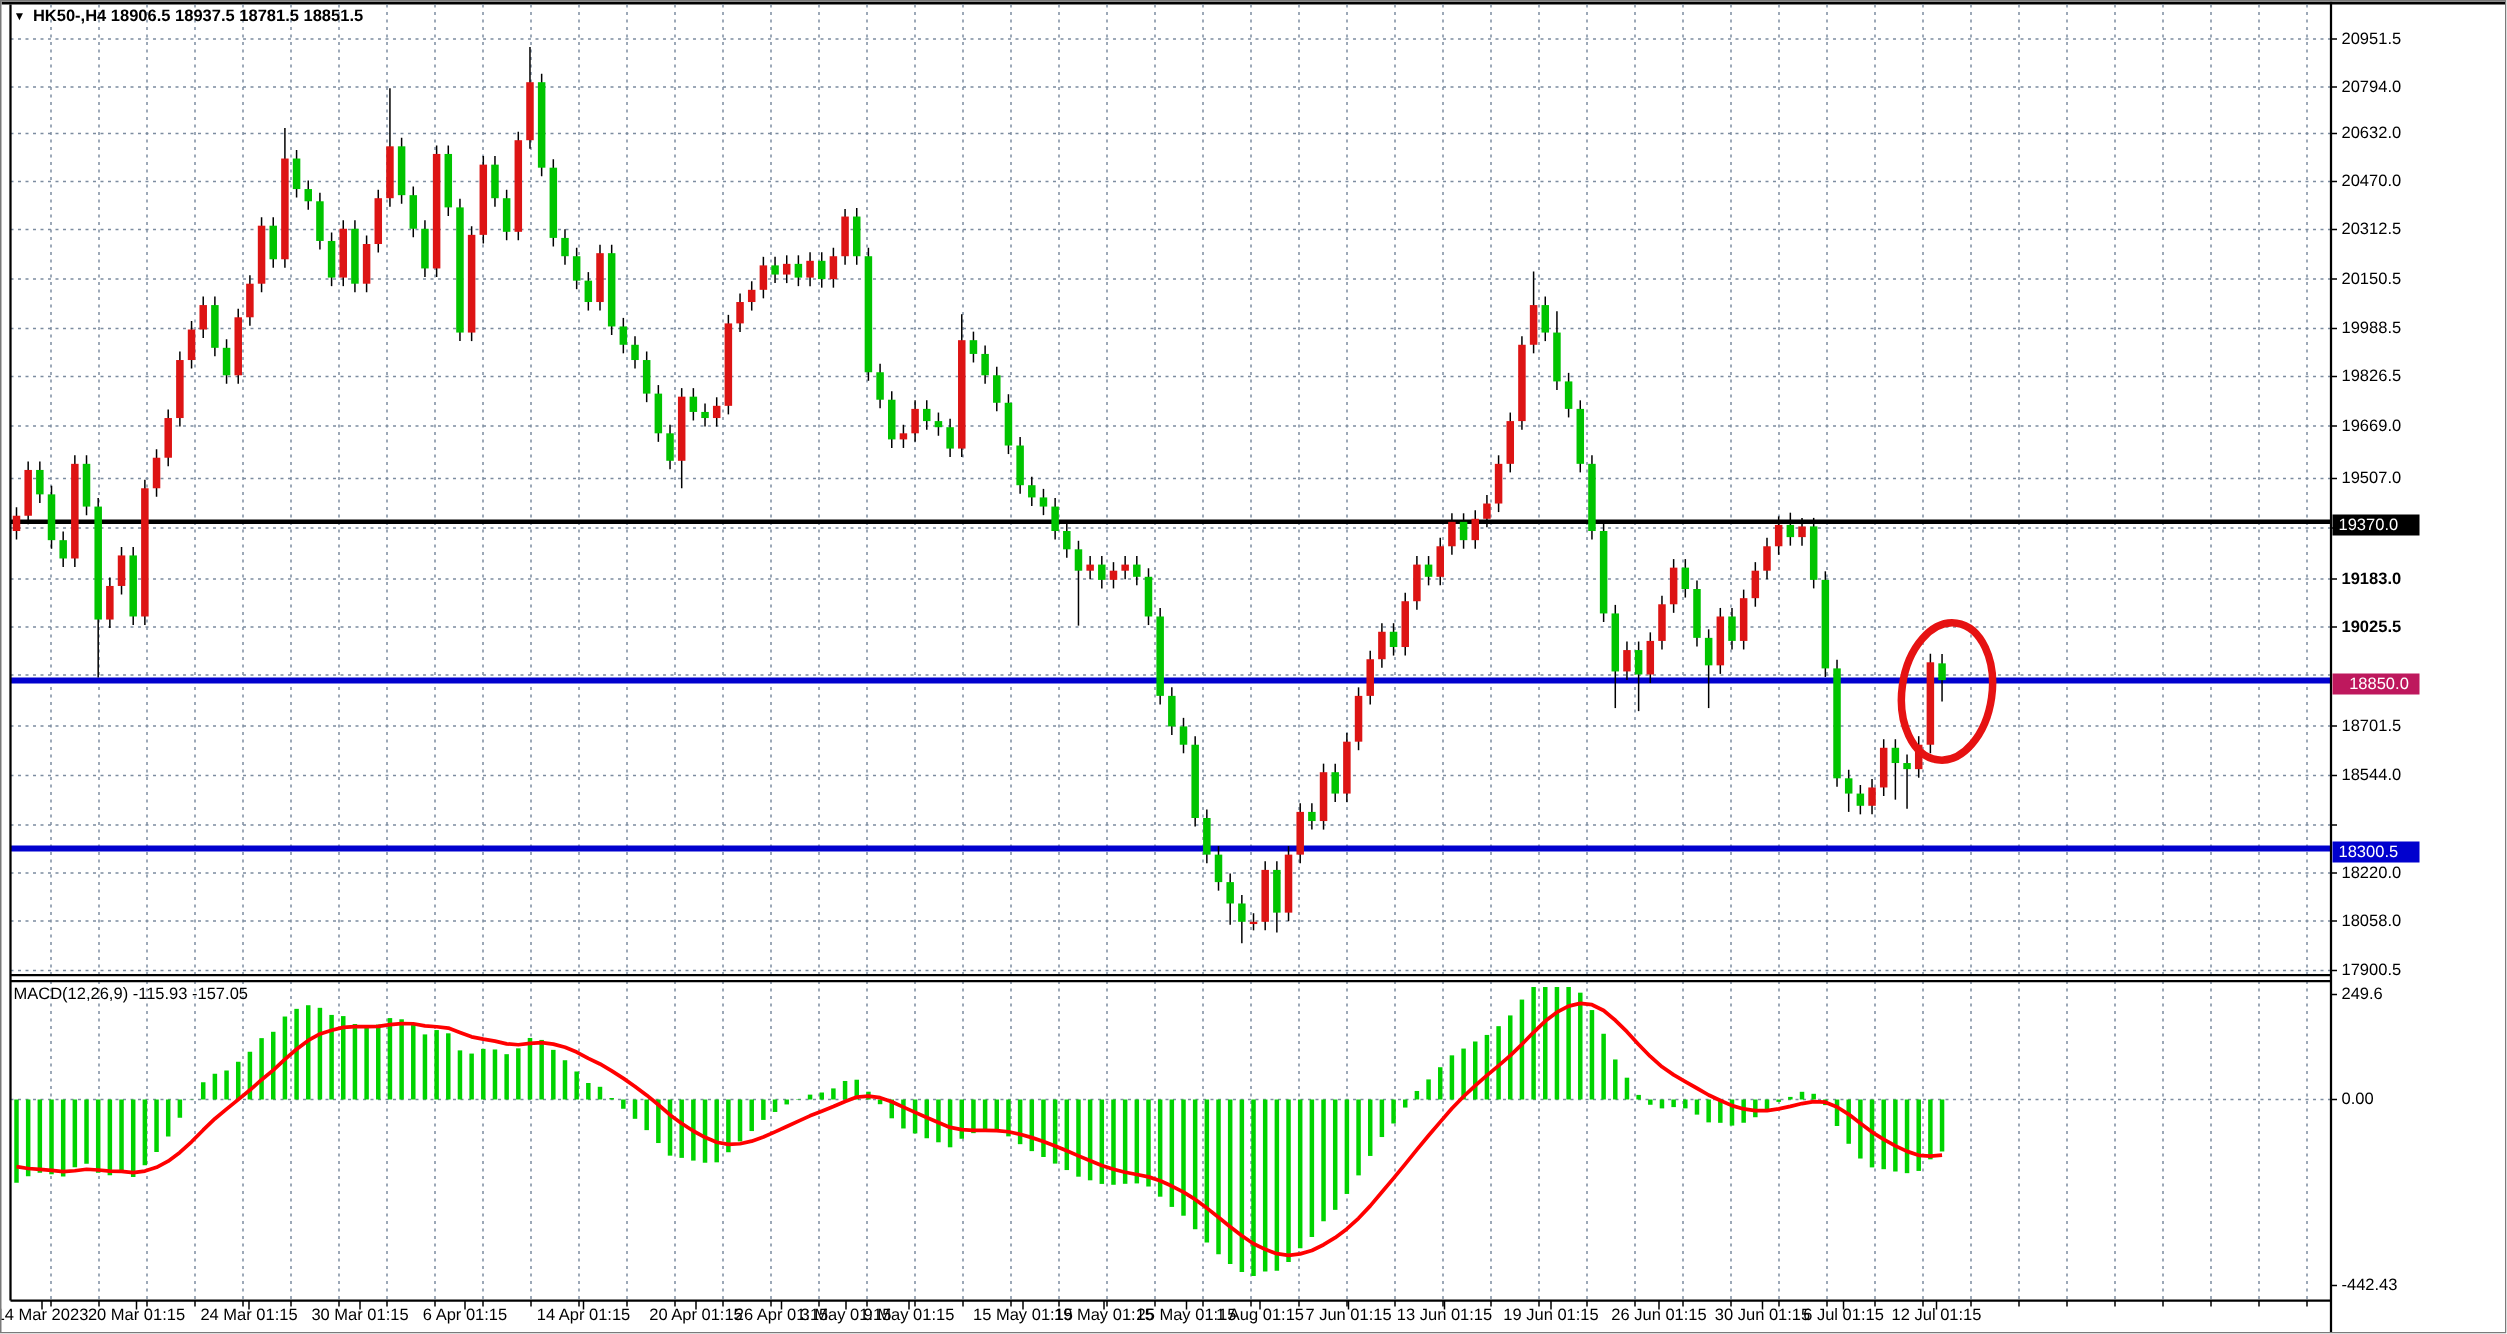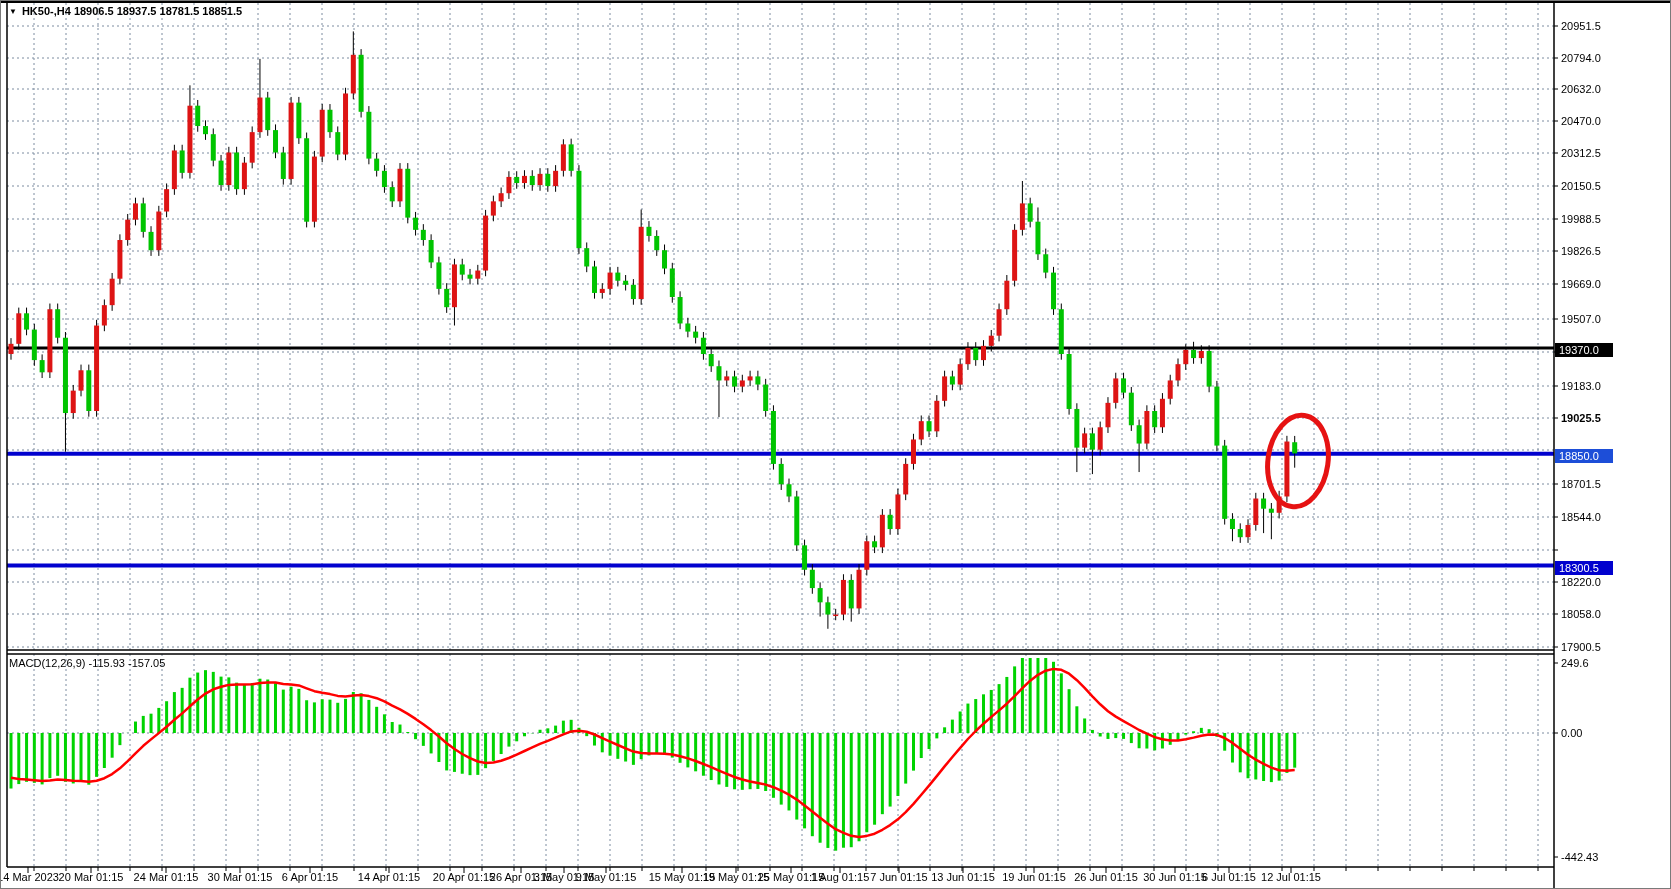--- a/index.html
+++ b/index.html
@@ -764,21 +764,21 @@
       <div class="axlabel" style="left: 1560px; top: 51px;">20794.0</div>
       <div class="axlabel" style="left: 1560px; top: 82px;">20632.0</div>
       <div class="axlabel" style="left: 1560px; top: 114px;">20470.0</div>
       <div class="axlabel" style="left: 1560px; top: 146px;">20312.5</div>
       <div class="axlabel" style="left: 1560px; top: 179px;">20150.5</div>
       <div class="axlabel" style="left: 1560px; top: 212px;">19988.5</div>
       <div class="axlabel" style="left: 1560px; top: 244px;">19826.5</div>
       <div class="axlabel" style="left: 1560px; top: 277px;">19669.0</div>
       <div class="axlabel" style="left: 1560px; top: 312px;">19507.0</div>
       <div class="axlabel" style="left: 1560px; top: 345px;">19345.0</div>
-      <div class="axlabel" style="left: 1560px; top: 379px;">19183.0</div>
+      <div class="axlabel" style="left: 1560px; top: 379px; font-weight: bold;">19183.0</div>
       <div class="axlabel" style="left: 1560px; top: 411px; font-weight: bold;">19025.5</div>
       <div class="axlabel" style="left: 1560px; top: 477px;">18701.5</div>
       <div class="axlabel" style="left: 1560px; top: 510px;">18544.0</div>
       <div class="axlabel" style="left: 1560px; top: 543px; margin-top: 16px;">18382.0</div>
       <div class="axlabel" style="left: 1560px; top: 575px;">18220.0</div>
       <div class="axlabel" style="left: 1560px; top: 607px;">18058.0</div>
       <div class="axlabel" style="left: 1560px; top: 640px;">17900.5</div>
     </div>
   <div id="macdaxis">
       <div class="axlabel" style="left: 1560px; top: 656px;">249.6</div>
@@ -803,16 +803,16 @@
       <div class="tlabel" style="left: 898px;">7 Jun 01:15</div>
       <div class="tlabel" style="left: 962px;">13 Jun 01:15</div>
       <div class="tlabel" style="left: 1033px;">19 Jun 01:15</div>
       <div class="tlabel" style="left: 1105px;">26 Jun 01:15</div>
       <div class="tlabel" style="left: 1174px;">30 Jun 01:15</div>
       <div class="tlabel" style="left: 1228px;">6 Jul 01:15</div>
       <div class="tlabel" style="left: 1290px;">12 Jul 01:15</div>
     </div>
   <div id="badges">
       <div class="badge" style="top: 342px; background: rgb(0, 0, 0);">19370.0</div>
-      <div class="badge" style="top: 448px; background: #1d4ed8;">18850.0</div>
+      <div class="badge" style="top: 448px; background: #be185d; text-align: center;">18850.0</div>
       <div class="badge" style="top: 560px; background: rgb(1, 1, 206);">18300.5</div>
     </div>
 </div>
 
 </body></html>

